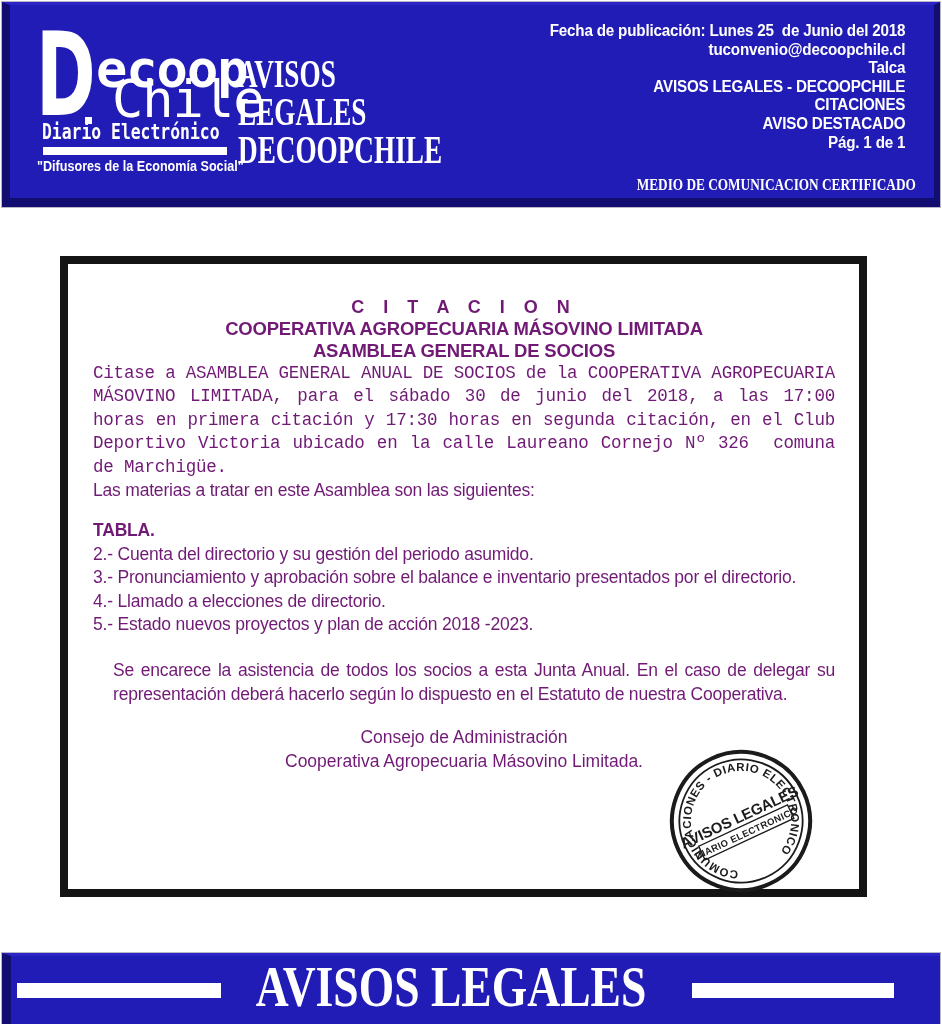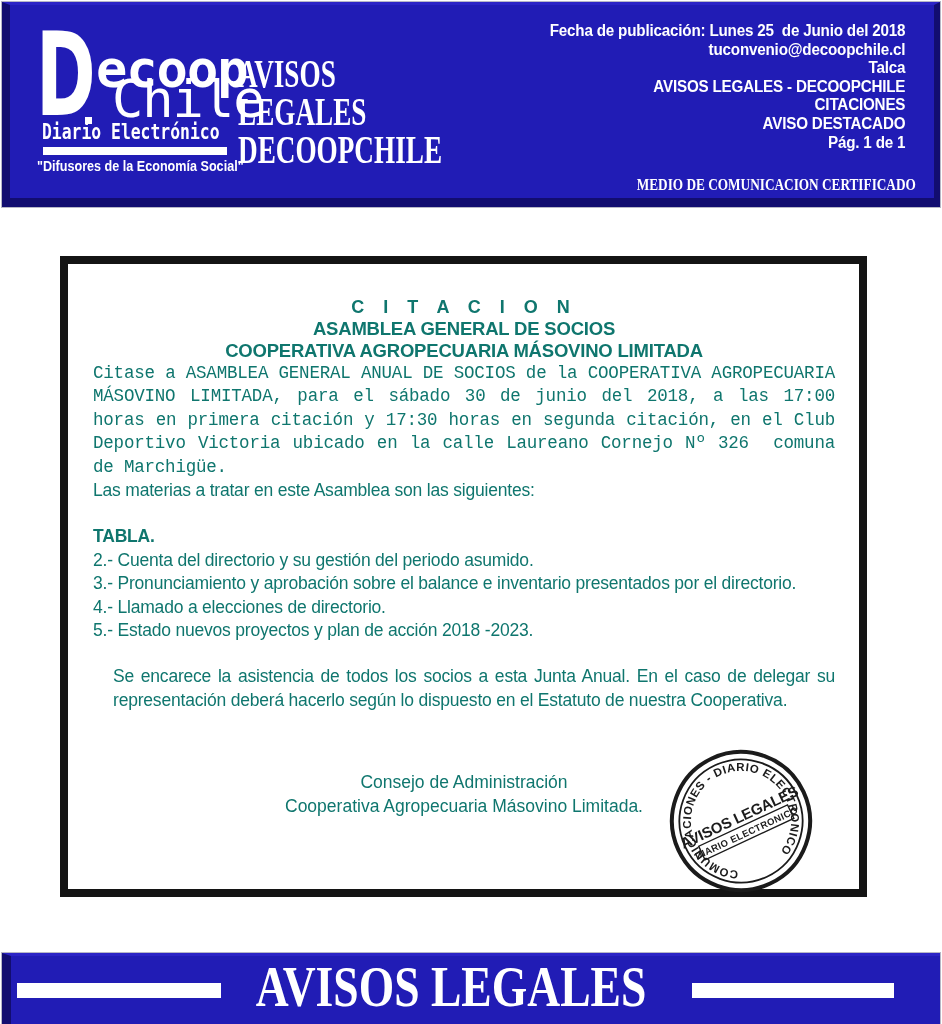--- a/index.html
+++ b/index.html
@@ -55,31 +55,31 @@
   .certified {
     position:absolute; right:18px; top:170px; color:#fff;
     font-family:"Liberation Serif", serif; font-weight:bold; font-size:17px;
     white-space:nowrap; transform:scaleX(0.78); transform-origin:right top;
   }
 
   
   .notice {
     position:absolute; left:60px; top:256px; width:807px; height:641px;
     box-sizing:border-box; border:8px solid #141414; background:#fff;
-    padding:32px 24px 0 25px; color:#0f766e;
+    padding:32px 24px 0 25px; color:#701a75;
     font-size:17.5px; line-height:23.4px; letter-spacing:-0.2px;
   }
   .n-title { text-align:center; font-weight:bold; font-size:18px; letter-spacing:7px; line-height:22px; }
   .n-sub   { text-align:center; font-weight:bold; font-size:18.5px; line-height:22px; }
   .n-par   { text-align:justify; white-space:pre-wrap;font-family:Liberation Mono, monospace; }
   .n-intro { text-align:left; }
-  .n-tabla { font-weight:bold; margin-top:23px; }
+  .n-tabla { font-weight:bold; margin-top:17px; }
   .n-item  { text-align:justify; }
   .n-close { text-align:justify; margin-top:23px;margin-left:20px; }
-  .n-sign  { text-align:center; margin-top:59px; letter-spacing:0; font-size:17.5px; }
+  .n-sign  { text-align:center; margin-top:20px; letter-spacing:0; font-size:17.5px; }
 
   .stamp { position:absolute; left:600px; top:484px; width:146px; height:146px; }
 
   
   .footer {
     position:absolute; left:2px; top:953px; width:938px; height:71px;
     background:#211CB5; box-sizing:border-box;
     border-left:9px solid #120D70; border-top:3px solid #2C24C6;
     box-shadow:0 0 0 1px #B7B7C6;
   }
@@ -120,22 +120,22 @@
     <div>CITACIONES</div>
     <div>AVISO DESTACADO</div>
     <div>Pág. 1 de 1</div>
   </div>
 
   <div class="certified">MEDIO DE COMUNICACION CERTIFICADO</div>
 </div>
 
 <div class="notice">
   <div class="n-title">C I T A C I O N</div>
+  <div class="n-sub">COOPERATIVA AGROPECUARIA MÁSOVINO LIMITADA</div>
   <div class="n-sub">ASAMBLEA GENERAL DE SOCIOS</div>
-  <div class="n-sub">COOPERATIVA AGROPECUARIA MÁSOVINO LIMITADA</div>
   <div class="n-par">Citase a ASAMBLEA GENERAL ANUAL DE SOCIOS de la COOPERATIVA AGROPECUARIA MÁSOVINO LIMITADA, para el sábado 30 de junio del 2018, a las 17:00 horas en primera citación y 17:30 horas en segunda citación, en el Club Deportivo Victoria ubicado en la calle Laureano Cornejo Nº 326  comuna de Marchigüe.</div>
   <div class="n-intro">Las materias a tratar en este Asamblea son las siguientes:</div>
   <div class="n-tabla">TABLA.</div>
   <div class="n-item">2.- Cuenta del directorio y su gestión del periodo asumido.</div>
   <div class="n-item">3.- Pronunciamiento y aprobación sobre el balance e inventario presentados por el directorio.</div>
   <div class="n-item">4.- Llamado a elecciones de directorio.</div>
   <div class="n-item">5.- Estado nuevos proyectos y plan de acción 2018 -2023.</div>
   <div class="n-close">Se encarece la asistencia de todos los socios a esta Junta Anual. En el caso de delegar su representación deberá hacerlo según lo dispuesto en el Estatuto de nuestra Cooperativa.</div>
   <div class="n-sign">
     <div>Consejo de Administración</div>

